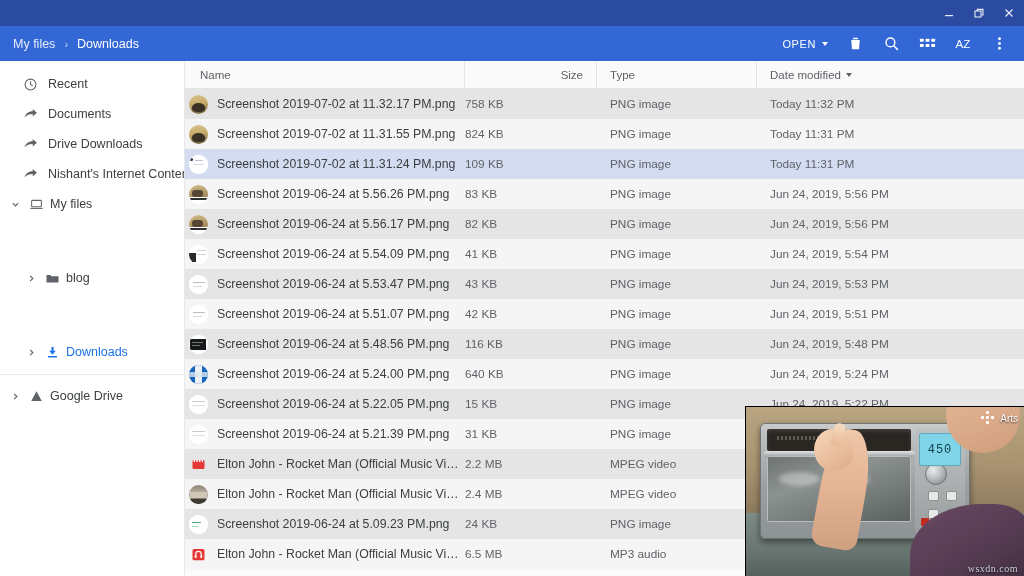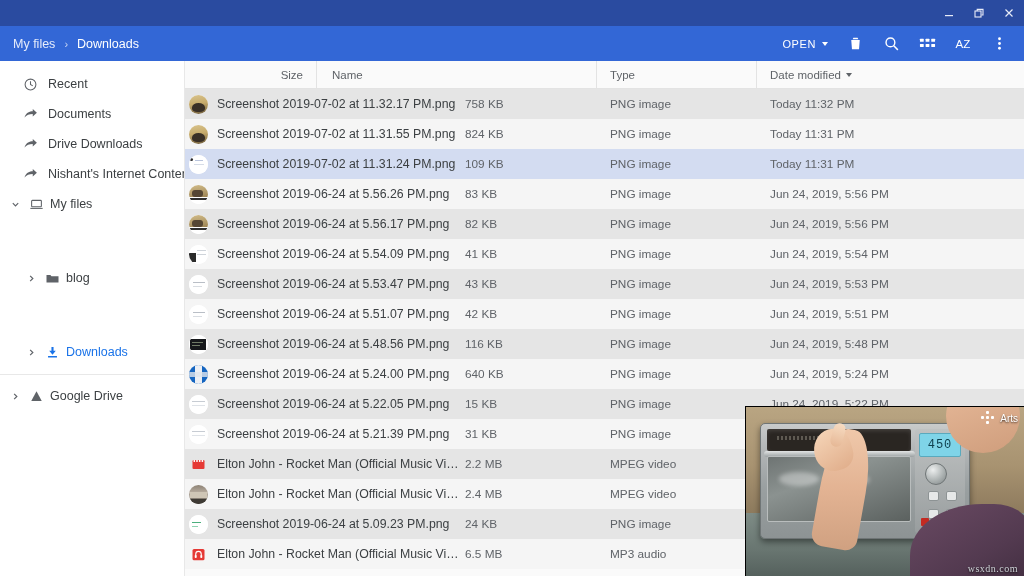--- a/index.html
+++ b/index.html
@@ -156,21 +156,21 @@
     border-radius: 5px; border:1px solid #6f7576;
     box-shadow: 0 3px 6px rgba(0,0,0,.45);
   }
   .v-oven-top { position:absolute; left:6px; top:5px; right:58px; height:22px; background:#2a2622; border-radius:2px; box-shadow: inset 0 2px 4px rgba(255,255,255,.12);}
   .v-oven-vent { position:absolute; left:10px; top:7px; right:64px; height:4px; background: repeating-linear-gradient(90deg,#5e5a52 0 2px, #2a2622 2px 4px); }
   .v-glass { position:absolute; left:6px; top:32px; right:58px; bottom:16px; background: linear-gradient(160deg,#6e7473 0%,#8b9290 35%,#5b615f 100%); border:1px solid #b9bdbd; border-radius:2px; }
   .v-glass:after { content:""; position:absolute; left:8%; top:24%; width:28%; height:22%; background:rgba(255,255,255,.35); border-radius:50%; filter: blur(2px); }
   .v-glass:before { content:""; position:absolute; left:46%; top:26%; width:26%; height:20%; background:rgba(255,255,255,.3); border-radius:50%; filter: blur(2px); }
   .v-handle { position:absolute; left:3px; top:27px; right:54px; height:6px; background: linear-gradient(180deg,#e2e4e4,#9aa0a1); border-radius:3px; }
   .v-panel { position:absolute; right:4px; top:5px; width:50px; bottom:5px; background: linear-gradient(180deg,#bfc2c2,#989d9e); border-radius:3px; }
-  .v-display { position:absolute; right:8px; top:9px; width:42px; height:24px; background:#7fd4e8; border-radius:2px; border:1px solid #5aa9bd;
+  .v-display { position:absolute; right:8px; top:9px; width:42px; height:33px; background:#7fd4e8; border-radius:2px; border:1px solid #5aa9bd;
                display:flex; align-items:center; justify-content:center; }
   .v-display span { font-family:"Liberation Mono", monospace; font-size:12px; color:#10414f; letter-spacing:1px;}
   .v-knob { position:absolute; right:18px; top:34px; width:22px; height:22px; border-radius:50%;
             background: radial-gradient(circle at 35% 30%, #eceeee, #a8aeae 60%, #7e8485); border:1px solid #6f7576; }
   .v-btn { position:absolute; width:11px; height:10px; background:#e6e8e8; border:1px solid #8d9394; border-radius:2px; }
   .v-led { position:absolute; right:40px; bottom:12px; width:8px; height:8px; background:#c32a22; border-radius:1px; }
   .v-arm {
     position:absolute; left:74px; top:22px; width:46px; height:120px;
     background: linear-gradient(170deg,#f0c9ab 0%, #e3b393 50%, #cfa080 100%);
     border-radius: 40% 45% 12px 12px / 55% 50% 12px 12px;
@@ -385,25 +385,25 @@
             <path d="M10 3 L17 16 H3 Z"></path>
           </svg>
         </span>
         <span class="lbl">Google Drive</span>
       </div>
     </div>
 
     <div class="listpane">
 
       <div class="colhead">
+        <div class="ch name">
+          <span>Name</span>
+        </div>
         <div class="ch size">
           <span>Size</span>
-        </div>
-        <div class="ch name">
-          <span>Name</span>
         </div>
         <div class="ch type">
           <span>Type</span>
         </div>
         <div class="ch date">
           <span>Date modified</span>
           <span class="sort-caret"></span>
         </div>
       </div>
 

